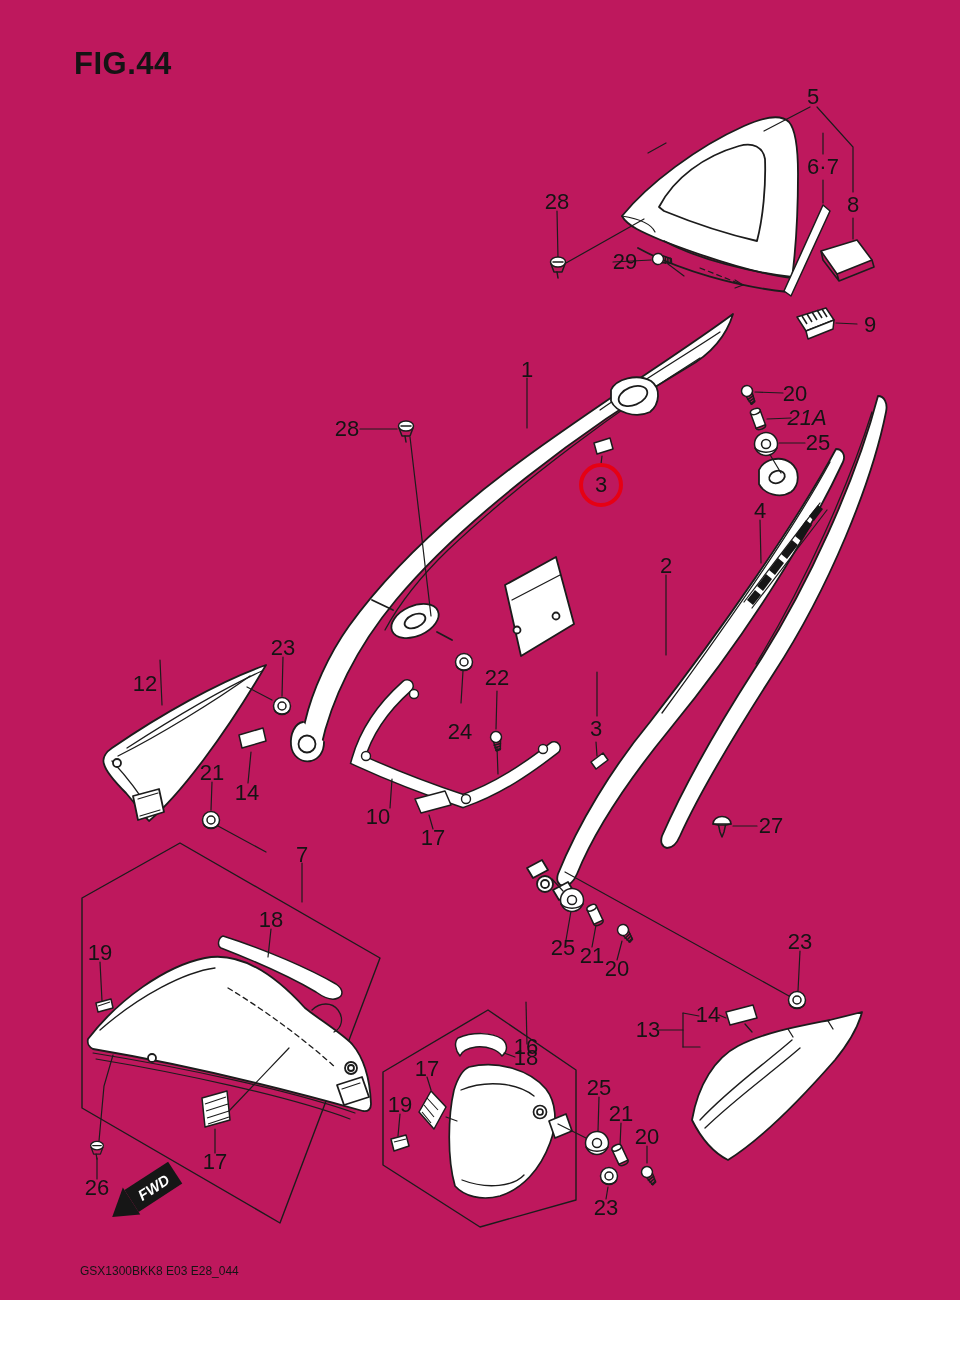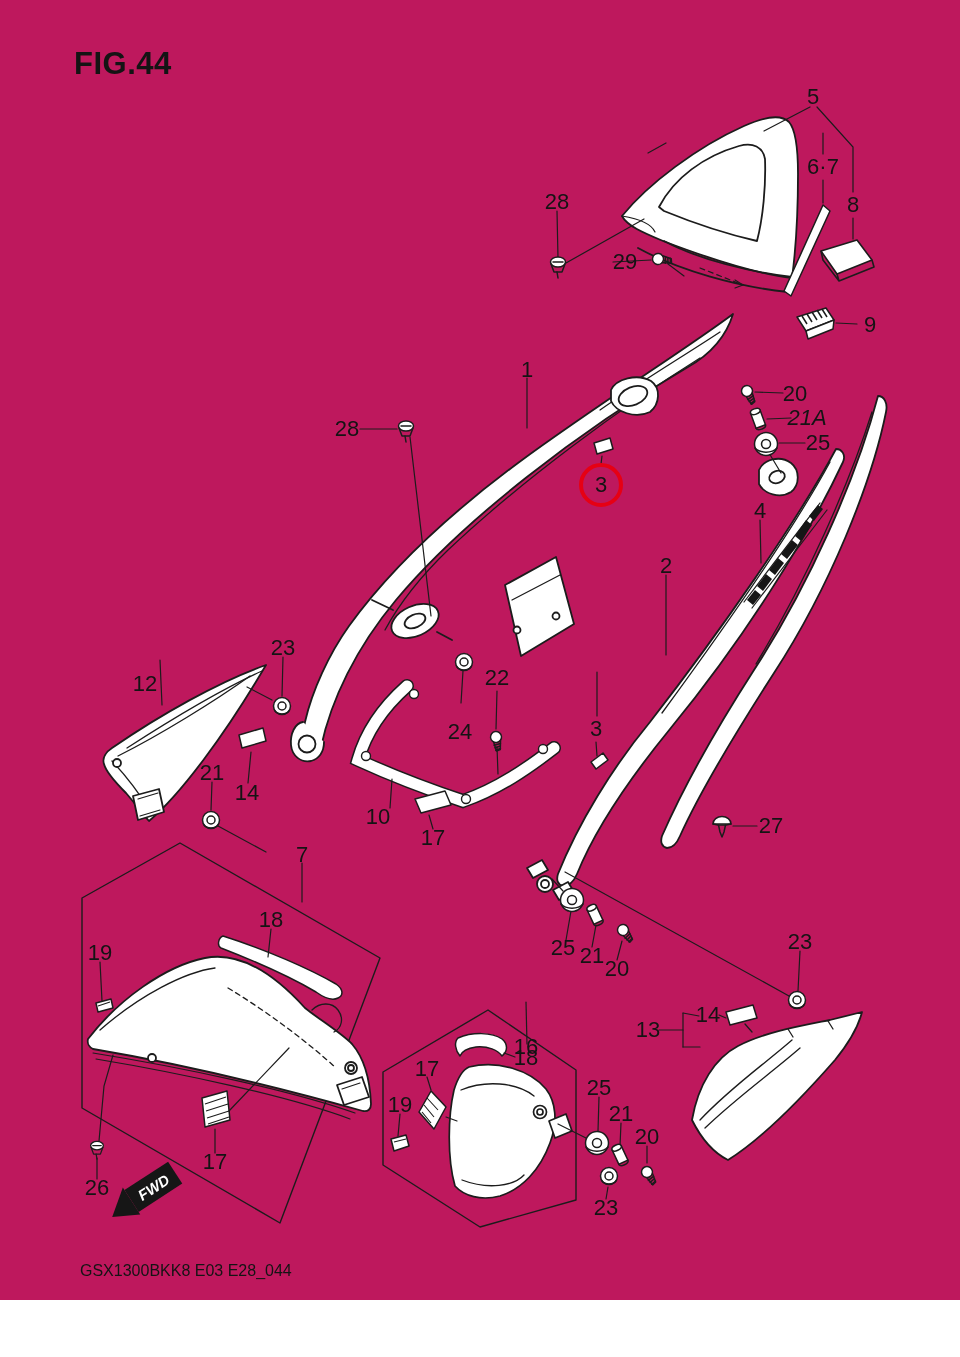--- a/index.html
+++ b/index.html
@@ -1,19 +1,19 @@
 <!DOCTYPE html>
 <html><head>
 <meta charset="utf-8">
 <style>
   html,body{margin:0;padding:0;background:#fff;}
   .page{position:relative;width:960px;height:1300px;background:#be185d;overflow:hidden;
         font-family:"Liberation Sans",sans-serif;color:#141414;}
   .fig-title{position:absolute;left:74px;top:46px;font-size:31px;font-weight:bold;letter-spacing:.5px;}
-  .footer{position:absolute;left:80px;top:1258px;font-size:16px;line-height:26px;}
+  .footer{position:absolute;left:80px;top:1258px;font-size:12px;line-height:26px;}
   svg.art{position:absolute;left:0;top:0;}
   .callout-layer{position:absolute;left:0;top:0;width:100%;height:100%;}
   .callout{position:absolute;transform:translate(-50%,-50%);font-size:22px;font-weight:400;
            line-height:1;white-space:nowrap;color:#141414;}
   .callout.circled{border:4px solid #e60014;border-radius:50%;width:36px;height:36px;
            display:flex;align-items:center;justify-content:center;background:transparent;}
 </style>
 </head>
 <body>
 

